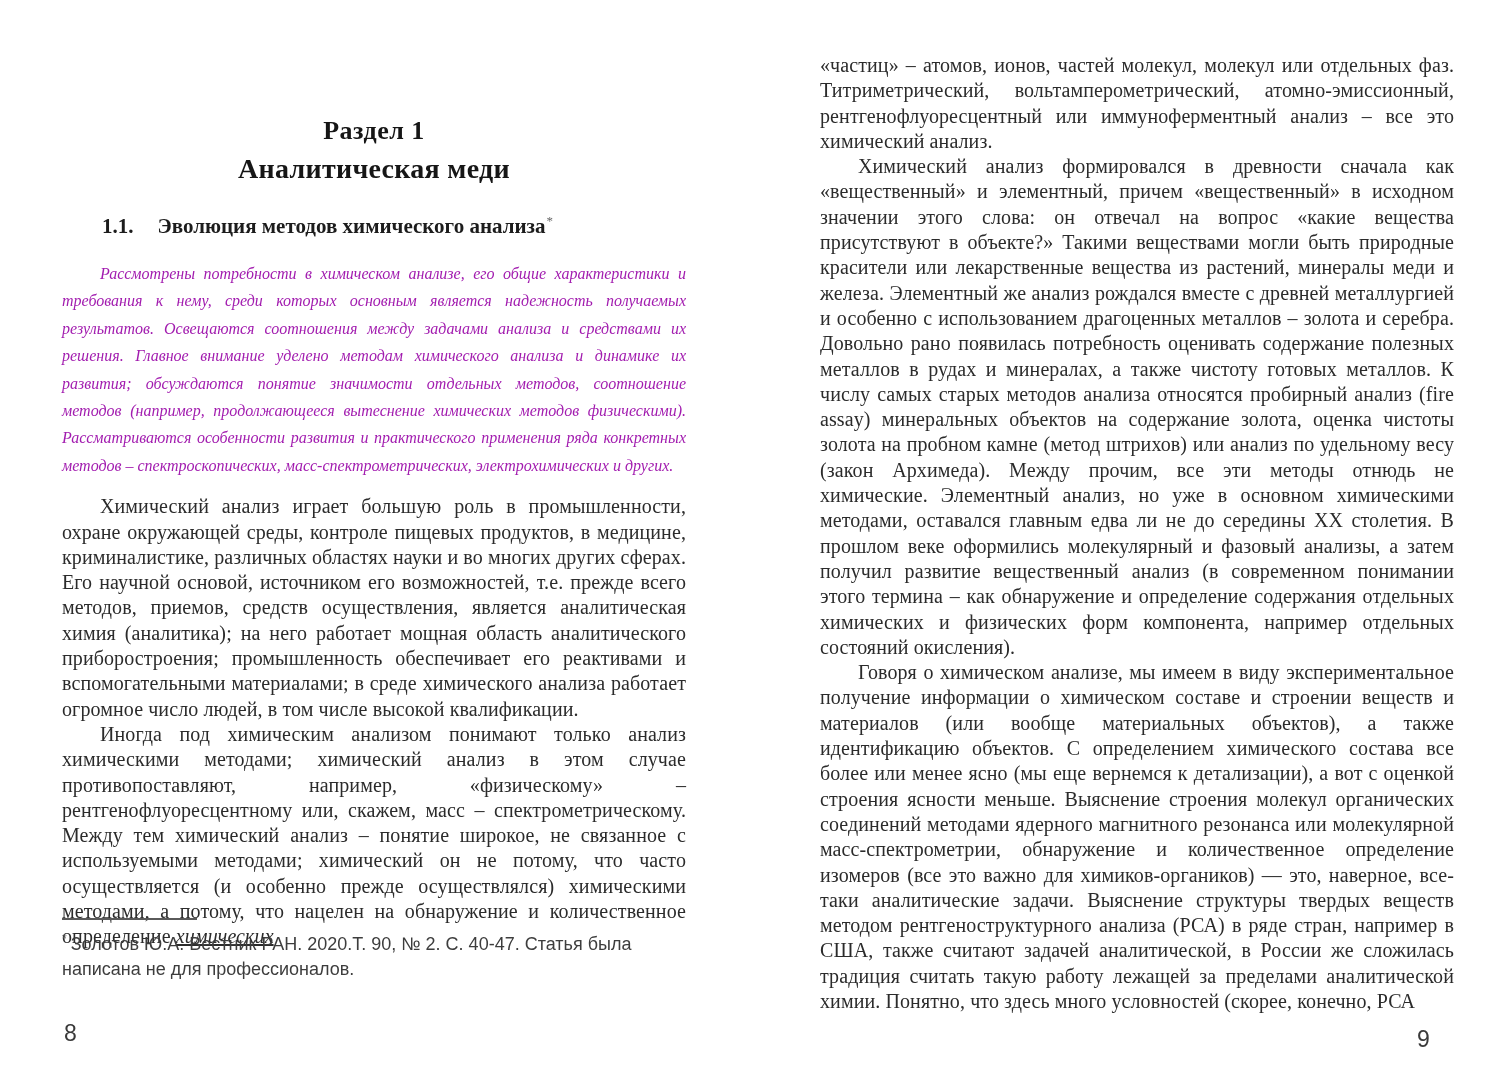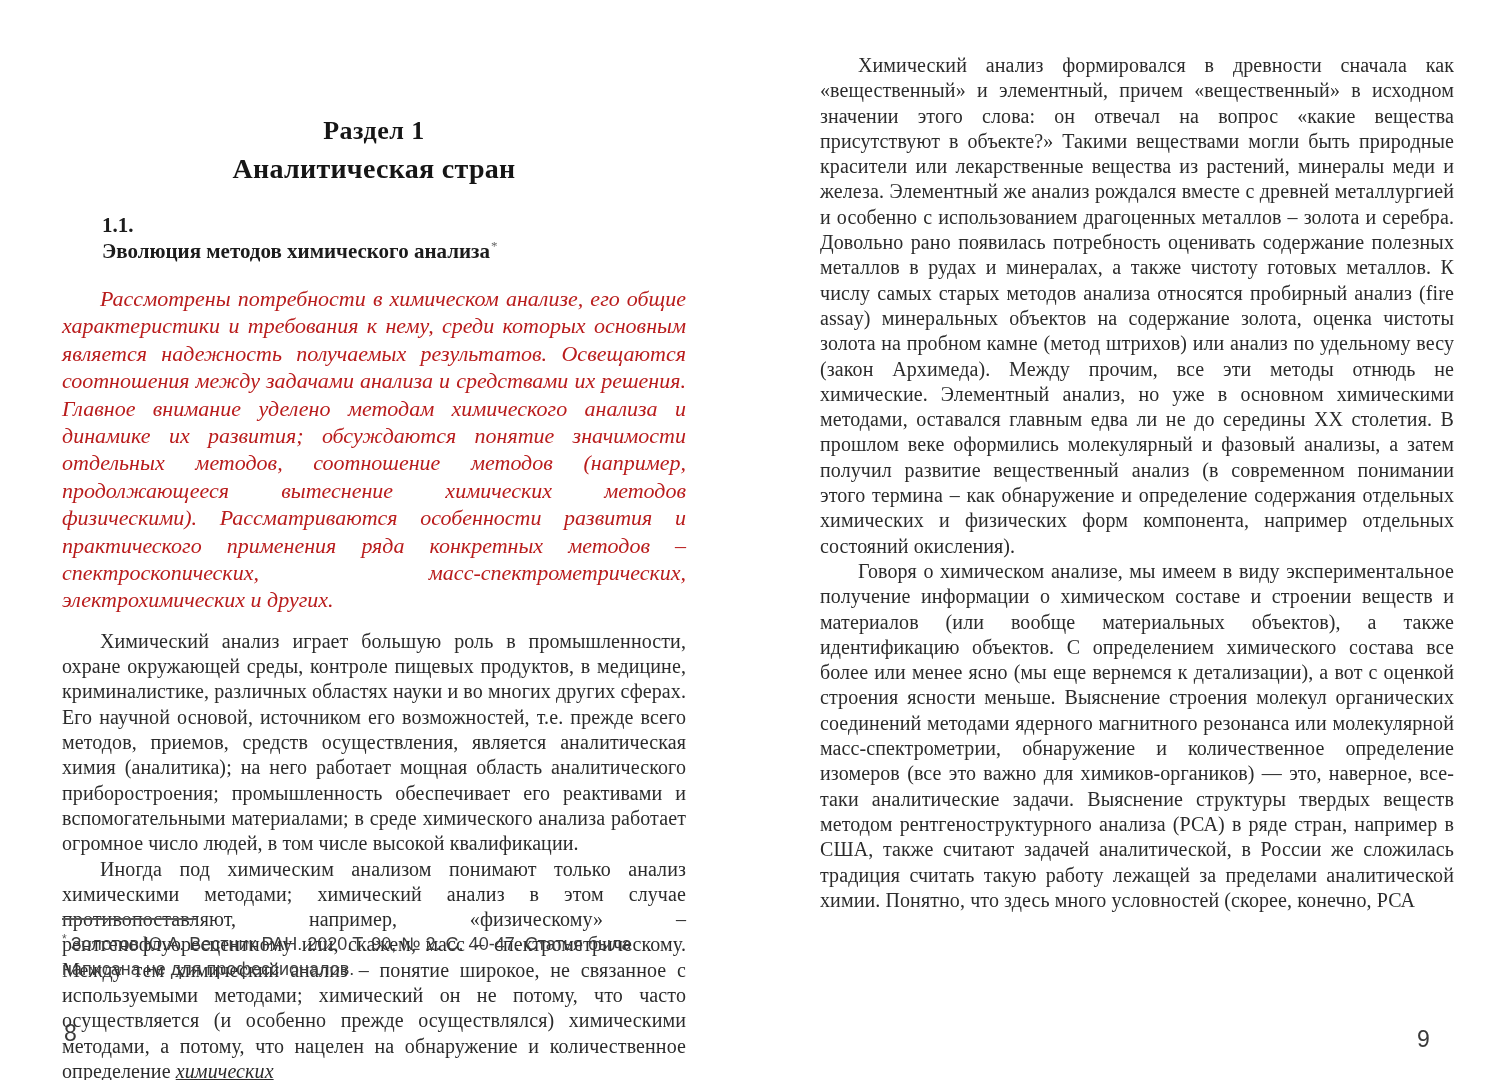--- a/index.html
+++ b/index.html
@@ -48,39 +48,38 @@
     letter-spacing: 0.3px;
   }
   .heading {
     margin-top: 27px;
     padding-left: 40px;
     font-size: 21px;
     font-weight: bold;
     color: #1c1c1c;
     display: flex;
     align-items: baseline;
-    flex-direction: column;
   }
   .heading-num {
     margin-right: 24px;
   }
   .note-mark {
     font-size: 13px;
     font-weight: normal;
     color: #666;
     margin-left: 1px;
   }
   .abstract {
     margin: 21px 0 0 0;
     font-style: italic;
-    font-size: 22px;
+    font-size: 16px;
     line-height: 27.4px;
     text-align: justify;
     text-indent: 38px;
-    color: #b91c1c;
+    color: #a21caf;
   }
   .body-par {
     margin: 0;
     font-size: 20px;
     line-height: 25.3px;
     text-align: justify;
     text-indent: 38px;
     color: #2b2b2b;
     letter-spacing: 0.1px;
   }
@@ -136,21 +135,21 @@
 </head>
 <body>
 
 <div class="spread">
 
   <div class="page-col left-col">
 
     <div class="section-label">Раздел 1</div>
 
     <div class="chapter-title">
-      <div>Аналитическая стран</div>
+      <div>Аналитическая меди</div>
     </div>
 
     <div class="heading">
       <span class="heading-num">1.1.</span>
       <span>
         <span>Эволюция методов химического анализа</span><sup class="note-mark">*</sup>
       </span>
     </div>
 
     <p class="abstract">Рассмотрены потребности в химическом анализе, его общие характеристики и требования к нему, среди которых основным является надежность получаемых результатов. Освещаются соотношения между задачами анализа и средствами их решения. Главное внимание уделено методам химического анализа и динамике их развития; обсуждаются понятие значимости отдельных методов, соотношение методов (например, продолжающееся вытеснение химических методов физическими). Рассматриваются особенности развития и практического применения ряда конкретных методов – спектроскопических, масс-спектрометрических, электрохимических и других.</p>
@@ -161,20 +160,21 @@
 
     <div class="footnote-block">
       <div class="footnote-rule"></div>
       <p class="footnote-text"><sup>*</sup><span>Золотов Ю.А. Вестник РАН. 2020.Т. 90, № 2. С. 40-47. Статья была написана не для профессионалов.</span></p>
     </div>
 
   </div>
 
   <div class="page-col right-col">
 
+    <p class="body-par no-indent">«частиц» – атомов, ионов, частей молекул, молекул или отдельных фаз. Титриметрический, вольтамперометрический, атомно-эмиссионный, рентгенофлуоресцентный или иммуноферментный анализ – все это химический анализ.</p>
 
     <p class="body-par">Химический анализ формировался в древности сначала как «вещественный» и элементный, причем «вещественный» в исходном значении этого слова: он отвечал на вопрос «какие вещества присутствуют в объекте?» Такими веществами могли быть природные красители или лекарственные вещества из растений, минералы меди и железа. Элементный же анализ рождался вместе с древней металлургией и особенно с использованием драгоценных металлов – золота и серебра. Довольно рано появилась потребность оценивать содержание полезных металлов в рудах и минералах, а также чистоту готовых металлов. К числу самых старых методов анализа относятся пробирный анализ (fire assay) минеральных объектов на содержание золота, оценка чистоты золота на пробном камне (метод штрихов) или анализ по удельному весу (закон Архимеда). Между прочим, все эти методы отнюдь не химические. Элементный анализ, но уже в основном химическими методами, оставался главным едва ли не до середины XX столетия. В прошлом веке оформились молекулярный и фазовый анализы, а затем получил развитие вещественный анализ (в современном понимании этого термина – как обнаружение и определение содержания отдельных химических и физических форм компонента, например отдельных состояний окисления).</p>
 
     <p class="body-par">Говоря о химическом анализе, мы имеем в виду экспериментальное получение информации о химическом составе и строении веществ и материалов (или вообще материальных объектов), а также идентификацию объектов. С определением химического состава все более или менее ясно (мы еще вернемся к детализации), а вот с оценкой строения ясности меньше. Выяснение строения молекул органических соединений методами ядерного магнитного резонанса или молекулярной масс-спектрометрии, обнаружение и количественное определение изомеров (все это важно для химиков-органиков) — это, наверное, все-таки аналитические задачи. Выяснение структуры твердых веществ методом рентгеноструктурного анализа (РСА) в ряде стран, например в США, также считают задачей аналитической, в России же сложилась традиция считать такую работу лежащей за пределами аналитической химии. Понятно, что здесь много условностей (скорее, конечно, РСА</p>
 
   </div>
 
   <div class="pagenum pagenum-left">8</div>
 
   <div class="pagenum pagenum-right">9</div>

